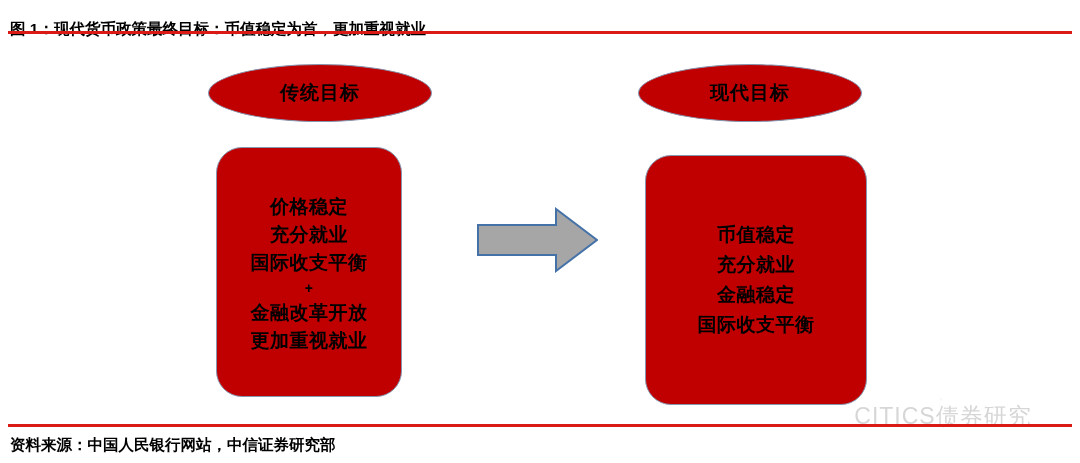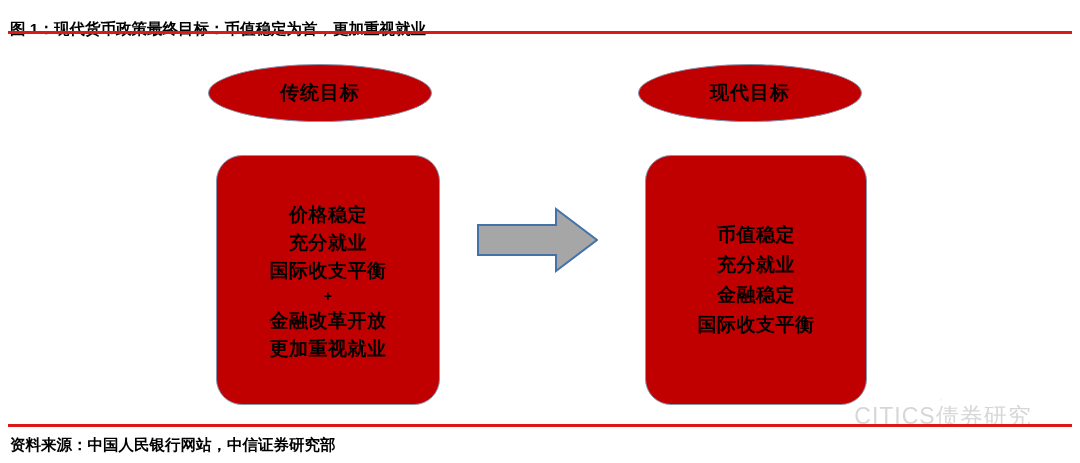--- a/index.html
+++ b/index.html
@@ -79,22 +79,22 @@
     border: 1px solid #8496B0;
     border-radius: 26px;
     box-sizing: border-box;
     display: flex;
     flex-direction: column;
     align-items: center;
     justify-content: center;
   }
   #box-traditional {
     left: 216px;
-    top: 155px;
-    width: 224px;
+    top: 147px;
+    width: 186px;
     height: 250px;
     padding-top: 4px;
   }
   #box-modern {
     left: 645px;
     top: 155px;
     width: 222px;
     height: 250px;
   }
   .goal-line {

